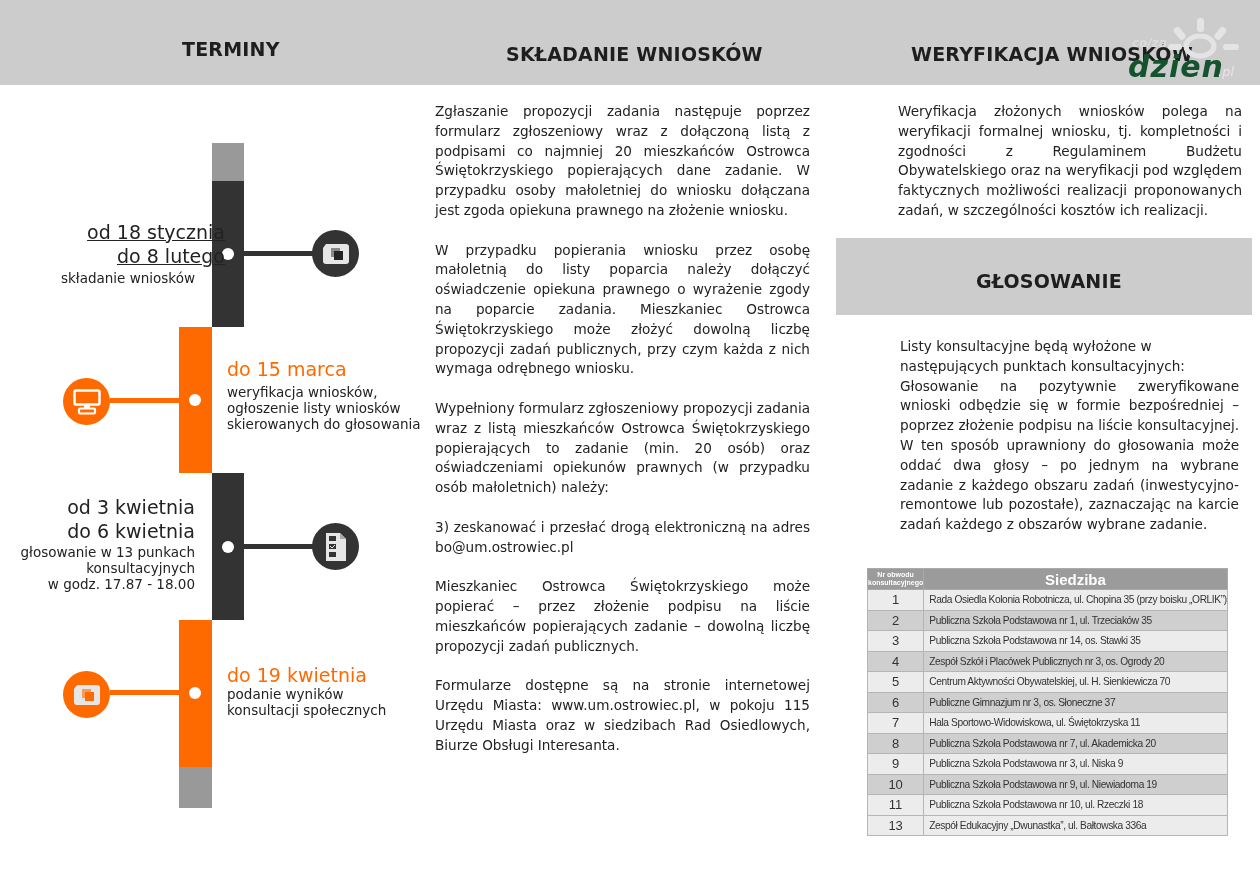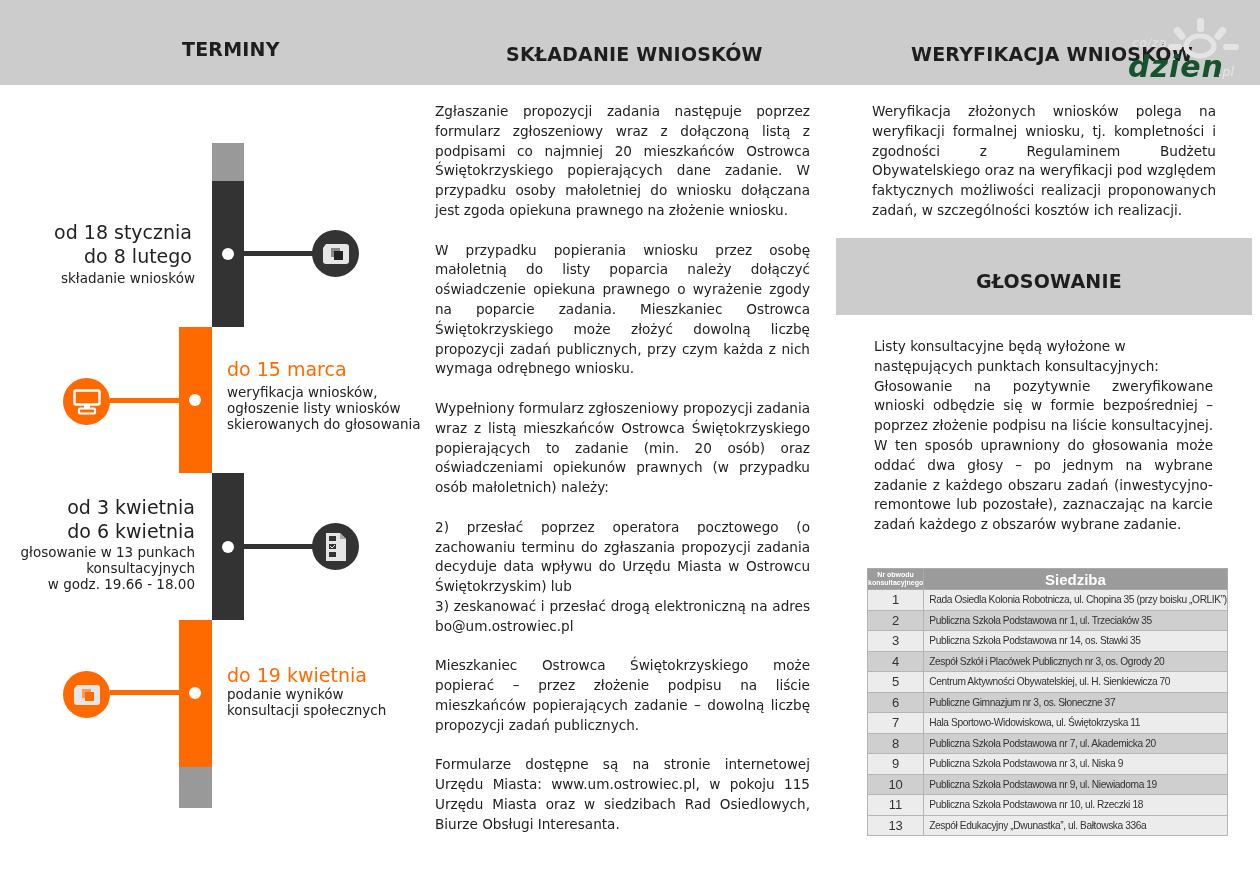--- a/index.html
+++ b/index.html
@@ -22,21 +22,21 @@
   .t-date { position: absolute; font-size: 19px; line-height: 24px; white-space: nowrap; }
   .t-desc { position: absolute; font-size: 13.5px; line-height: 16px; white-space: nowrap; color: #222; }
   .right { text-align: right; }
 
   
   .mid { position: absolute; left: 435px; width: 375px; font-size: 13.6px; line-height: 19.8px; text-align: justify; color: #222; }
   .mid p { margin-bottom: 19.8px; }
   .mid p.tight { margin-bottom: 0; }
 
   
-  .rtext { position: absolute; font-size: 13.6px; line-height: 19.8px; text-align: justify; color: #222; }
+  .rtext { position: absolute; font-size: 13.6px; line-height: 19.8px; text-align: justify; color: #222; margin-left: 26px; }
   .section-band { position: absolute; left: 836px; top: 238px; width: 416px; height: 77px; background: #cccccc; }
 
   
   table.sites { position: absolute; left: 867px; top: 568px; width: 356px; border-collapse: collapse; font-family: "Liberation Sans", sans-serif; }
   table.sites th { background: #9b9b9b; color: #fff; height: 21px; border: 1px solid #aaa; }
   table.sites th.nr { font-size: 7px; line-height: 8px; width: 60px; font-weight: bold; }
   table.sites th.name { font-size: 15px; font-weight: bold; }
   table.sites td { height: 20.5px; border: 1px solid #b5b5b5; font-size: 10.2px; color: #333; letter-spacing: -0.4px; }
   table.sites td.num { text-align: center; font-size: 13px; color: #333; letter-spacing: 0; }
   table.sites td.site { padding-left: 5px; white-space: nowrap; margin-left: 20px; }
@@ -78,21 +78,21 @@
   <div>
     <div class="dot" style="left:222px; top:248px;"></div>
     <div class="conn" style="left:244px; top:251px; width:70px; background:#333333;"></div>
     <div class="circle" style="left:312px; top:230px; background:#333333;">
       <svg width="26" height="20" viewBox="0 0 26 20">
           <path d="M3 0 H23 Q26 0 26 3 V17 Q26 20 23 20 H3 Q0 20 0 17 V4 Z" fill="#e6e6e6"></path>
           <rect x="8" y="4" width="9" height="9" fill="#888"></rect>
           <rect x="11" y="7" width="9" height="9" fill="#222"></rect>
         </svg>
     </div>
-    <div class="t-date right" style="right:1068px; top:220px;">
+    <div class="t-date right" style="right:1035px; top:220px;text-decoration:underline;">
       <div>od 18 stycznia</div>
       <div>do 8 lutego</div>
     </div>
     <div class="t-desc right" style="right:1065px; top:270px;">składanie wniosków</div>
   </div>
 
   <div>
     <div class="dot" style="left:189px; top:394px;"></div>
     <div class="conn" style="left:110px; top:398px; width:70px; background:#ff6a00;"></div>
     <div class="circle" style="left:63px; top:378px; background:#ff6a00;">
@@ -123,21 +123,21 @@
           <rect x="3" y="19" width="7" height="5" fill="#333"></rect>
         </svg>
     </div>
     <div class="t-date right" style="right:1065px; top:495px;text-align:center;">
       <div>od 3 kwietnia</div>
       <div>do 6 kwietnia</div>
     </div>
     <div class="t-desc right" style="right:1065px; top:544px;">
       <div>głosowanie w 13 punkach</div>
       <div>konsultacyjnych</div>
-      <div>w godz. 19.66 - 18.00</div>
+      <div>w godz. 17.87 - 18.00</div>
     </div>
   </div>
 
   <div>
     <div class="dot" style="left:189px; top:687px;"></div>
     <div class="conn" style="left:110px; top:690px; width:70px; background:#ff6a00;"></div>
     <div class="circle" style="left:63px; top:671px; background:#ff6a00;">
       <svg width="26" height="20" viewBox="0 0 26 20">
           <path d="M3 0 H23 Q26 0 26 3 V17 Q26 20 23 20 H3 Q0 20 0 17 V4 Z" fill="#e6e6e6"></path>
           <rect x="8" y="4" width="9" height="9" fill="#ff9a55"></rect>
@@ -149,21 +149,20 @@
       <div>podanie wyników</div>
       <div>konsultacji społecznych</div>
     </div>
   </div>
 </div>
 
 <div class="mid" style="top:102px;">
   <p>Zgłaszanie propozycji zadania następuje poprzez formularz zgłoszeniowy wraz z dołączoną listą z podpisami co najmniej 20 mieszkańców Ostrowca Świętokrzyskiego popierających dane zadanie. W przypadku osoby małoletniej do wniosku dołączana jest zgoda opiekuna prawnego na złożenie wniosku.</p>
   <p>W przypadku popierania wniosku przez osobę małoletnią do listy poparcia należy dołączyć oświadczenie opiekuna prawnego o wyrażenie zgody na poparcie zadania. Mieszkaniec Ostrowca Świętokrzyskiego może złożyć dowolną liczbę propozycji zadań publicznych, przy czym każda z nich wymaga odrębnego wniosku.</p>
   <p>Wypełniony formularz zgłoszeniowy propozycji zadania wraz z listą mieszkańców Ostrowca Świętokrzyskiego popierających to zadanie (min. 20 osób) oraz oświadczeniami opiekunów prawnych (w przypadku osób małoletnich) należy:</p>
-  <p class="tight">2) przesłać poprzez operatora pocztowego (o zachowaniu terminu do zgłaszania propozycji zadania decyduje data wpływu do Urzędu Miasta w Ostrowcu Świętokrzyskim) lub</p>
   <p>3) zeskanować i przesłać drogą elektroniczną na adres bo@um.ostrowiec.pl</p>
   <p>Mieszkaniec Ostrowca Świętokrzyskiego może popierać – przez złożenie podpisu na liście mieszkańców popierających zadanie – dowolną liczbę propozycji zadań publicznych.</p>
   <p>Formularze dostępne są na stronie internetowej Urzędu Miasta: www.um.ostrowiec.pl, w pokoju 115 Urzędu Miasta oraz w siedzibach Rad Osiedlowych, Biurze Obsługi Interesanta.</p>
 </div>
 
 <div class="rtext" style="left:872px; top:102px; width:344px;">Weryfikacja złożonych wniosków polega na weryfikacji formalnej wniosku, tj. kompletności i zgodności z Regulaminem Budżetu Obywatelskiego oraz na weryfikacji pod względem faktycznych możliwości realizacji proponowanych zadań, w szczególności kosztów ich realizacji.</div>
 
 <div class="section-band"></div>
 <div class="col-title" style="left:976px; top:270px;">GŁOSOWANIE</div>
 

